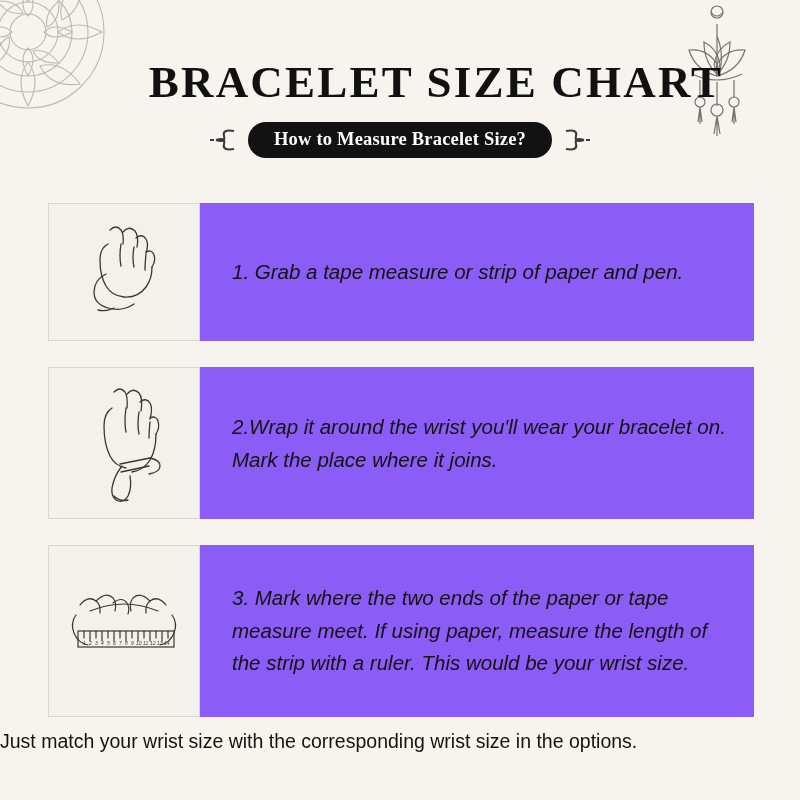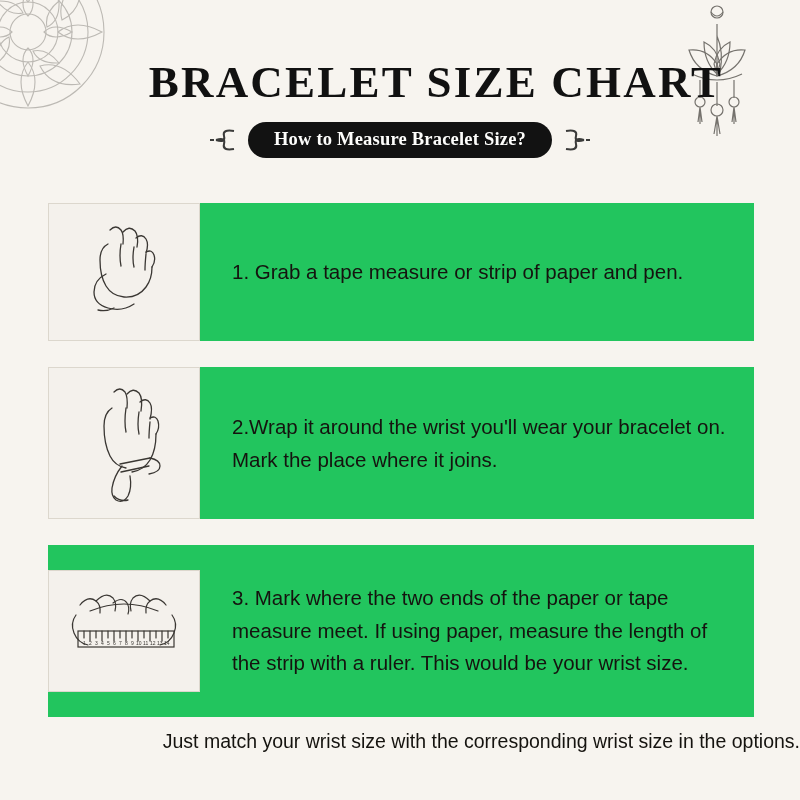--- a/index.html
+++ b/index.html
@@ -84,23 +84,24 @@
   
   .steps {
     position: absolute;
     top: 203px;
     left: 48px;
     width: 706px;
   }
   .step {
     display: flex;
     align-items: stretch;
-    background: #22c55e;
+    background: #8b5cf6;
     margin-bottom: 26px;
     min-height: 136px;
+    font-style: italic;
   }
   .step-figure {
     width: 152px;
     flex: 0 0 152px;
     background: #f4f1ec;
     border: 1px solid #dcd7cd;
     box-sizing: border-box;
     display: flex;
     align-items: center;
     justify-content: center;
@@ -110,29 +111,29 @@
     flex: 1 1 auto;
     display: flex;
     align-items: center;
     padding: 10px 18px 10px 32px;
     font-size: 20.5px;
     line-height: 1.62;
     color: #15130f;
   }
   .step1 { min-height: 138px; }
   .step2 { min-height: 152px; justify-content: flex-end; }
-  .step3 { min-height: 172px; align-items: center; }
+  .step3 { min-height: 172px; }
   .step3 .step-text { font-size: 20.5px; line-height: 1.6; }
 
   .footer {
     position: absolute;
     top: 730px;
     left: 0;
     width: 800px;
-    text-align: right;
+    text-align: left;
     font-size: 19.5px;
     color: #15130f;
   }
 </style>
 </head>
 <body>
 
 <svg class="mandala" viewBox="0 0 180 180">
   <g stroke="#8d8a84" fill="none" stroke-width="1.1">
     <circle cx="90" cy="90" r="18"></circle>

